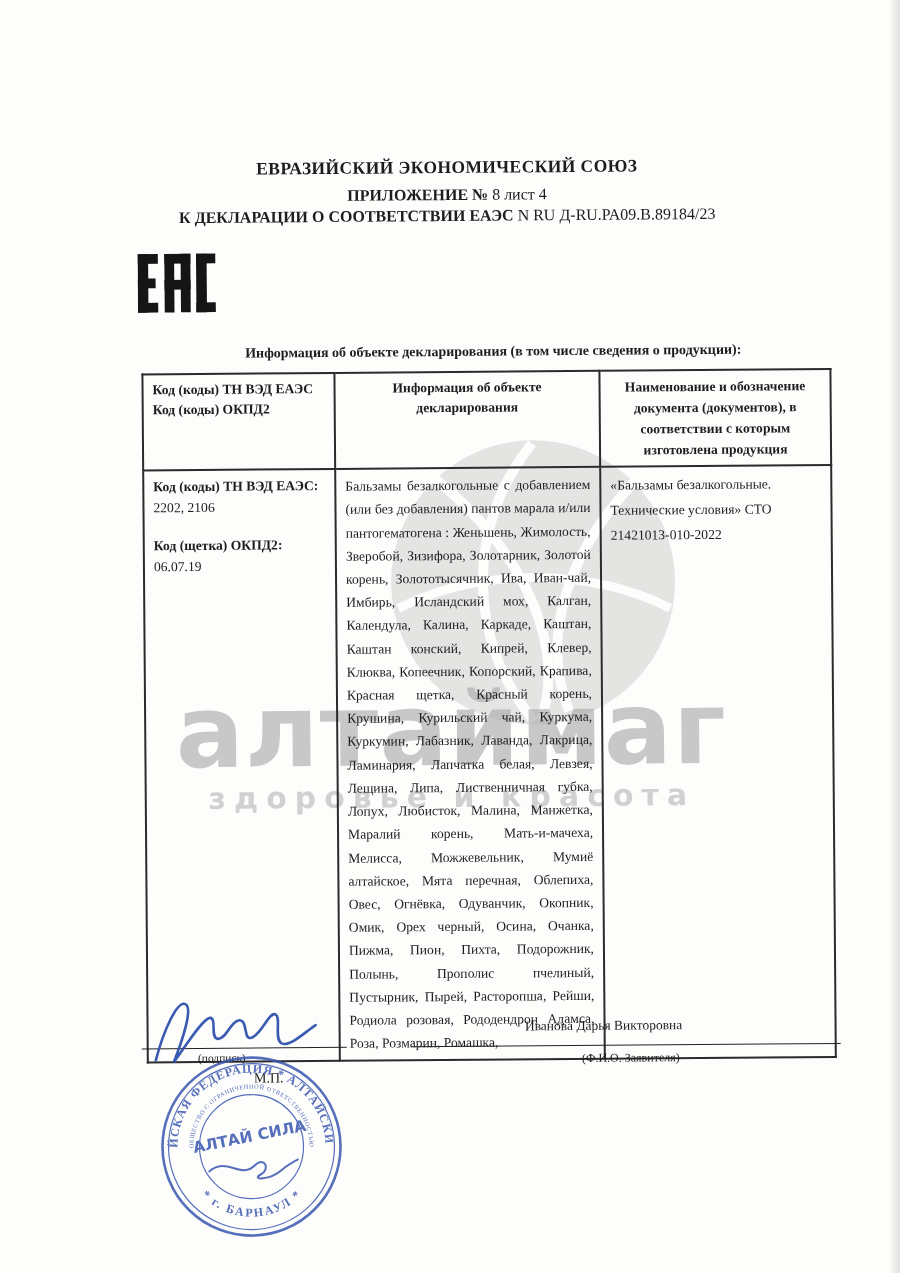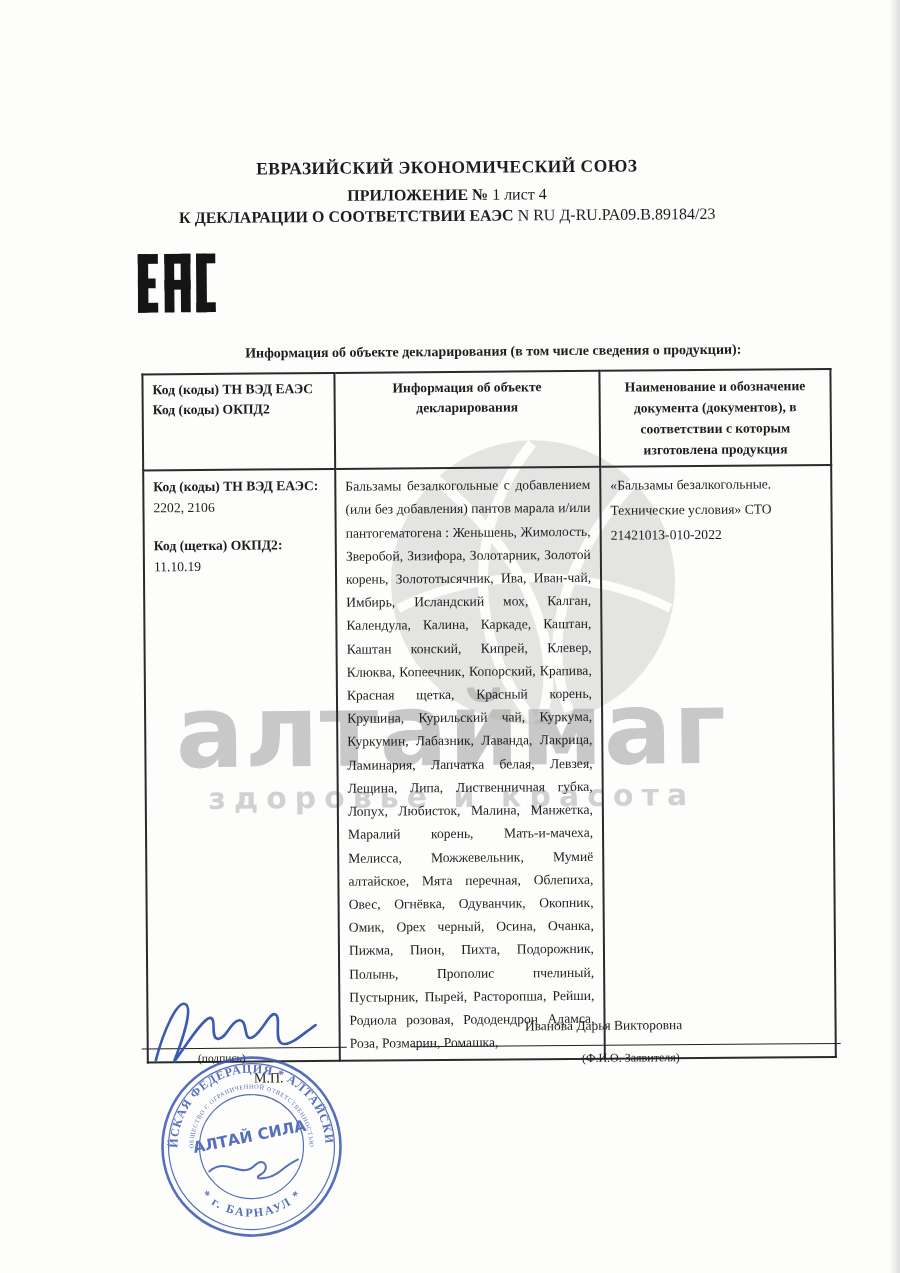--- a/index.html
+++ b/index.html
@@ -93,21 +93,21 @@
       </svg>
       <div class="wm-brand">алтаймаг</div>
       <div class="wm-tagline">здоровье и красота</div>
     </div>
 
     <div class="content">
 
       <div class="hdr">
         <div class="h1">ЕВРАЗИЙСКИЙ ЭКОНОМИЧЕСКИЙ СОЮЗ</div>
         <div class="h2">
-          <span class="b">ПРИЛОЖЕНИЕ №</span><span> 1 лист 4</span>
+          <span class="b">ПРИЛОЖЕНИЕ №</span><span> 8 лист 4</span>
         </div>
         <div class="h3">
           <span class="b">К ДЕКЛАРАЦИИ О СООТВЕТСТВИИ ЕАЭС</span><span> N RU Д-RU.РА09.В.89184/23</span>
         </div>
       </div>
 
       <svg class="eac" width="78" height="68" viewBox="0 0 96 72" fill="#151515">
         <rect x="0" y="0" width="13" height="72"></rect>
         <rect x="0" y="0" width="25" height="12"></rect>
         <rect x="0" y="30" width="22" height="12"></rect>
@@ -137,21 +137,21 @@
           </th>
           <th class="th2">Информация об объекте декларирования</th>
           <th class="th3">Наименование и обозначение документа (документов), в соответствии с которым изготовлена продукция</th>
         </tr>
         <tr class="trb">
           <td class="td1">
             <div class="b">Код (коды) ТН ВЭД ЕАЭС:</div>
             <div>2202, 2106</div>
             <div class="okpd">
               <span class="b">Код (щетка) ОКПД2:</span>
-              <span>11.10.19</span>
+              <span>06.07.19</span>
             </div>
           </td>
           <td class="td2">Бальзамы безалкогольные с добавлением (или без добавления) пантов марала и/или пантогематогена : Женьшень, Жимолость, Зверобой, Зизифора, Золотарник, Золотой корень, Золототысячник, Ива, Иван-чай, Имбирь, Исландский мох, Калган, Календула, Калина, Каркаде, Каштан, Каштан конский, Кипрей, Клевер, Клюква, Копеечник, Копорский, Крапива, Красная щетка, Красный корень, Крушина, Курильский чай, Куркума, Куркумин, Лабазник, Лаванда, Лакрица, Ламинария, Лапчатка белая, Левзея, Лещина, Липа, Лиственничная губка, Лопух, Любисток, Малина, Манжетка, Маралий корень, Мать-и-мачеха, Мелисса, Можжевельник, Мумиё алтайское, Мята перечная, Облепиха, Овес, Огнёвка, Одуванчик, Окопник, Омик, Орех черный, Осина, Очанка, Пижма, Пион, Пихта, Подорожник, Полынь, Прополис пчелиный, Пустырник, Пырей, Расторопша, Рейши, Родиола розовая, Рододендрон Адамса, Роза, Розмарин, Ромашка,</td>
           <td class="td3">«Бальзамы безалкогольные. Технические условия» СТО 21421013-010-2022</td>
         </tr>
       </tbody>
         </table>
 
       <div class="sig-name">Иванова Дарья Викторовна</div>
       <div class="line line-right"></div>

